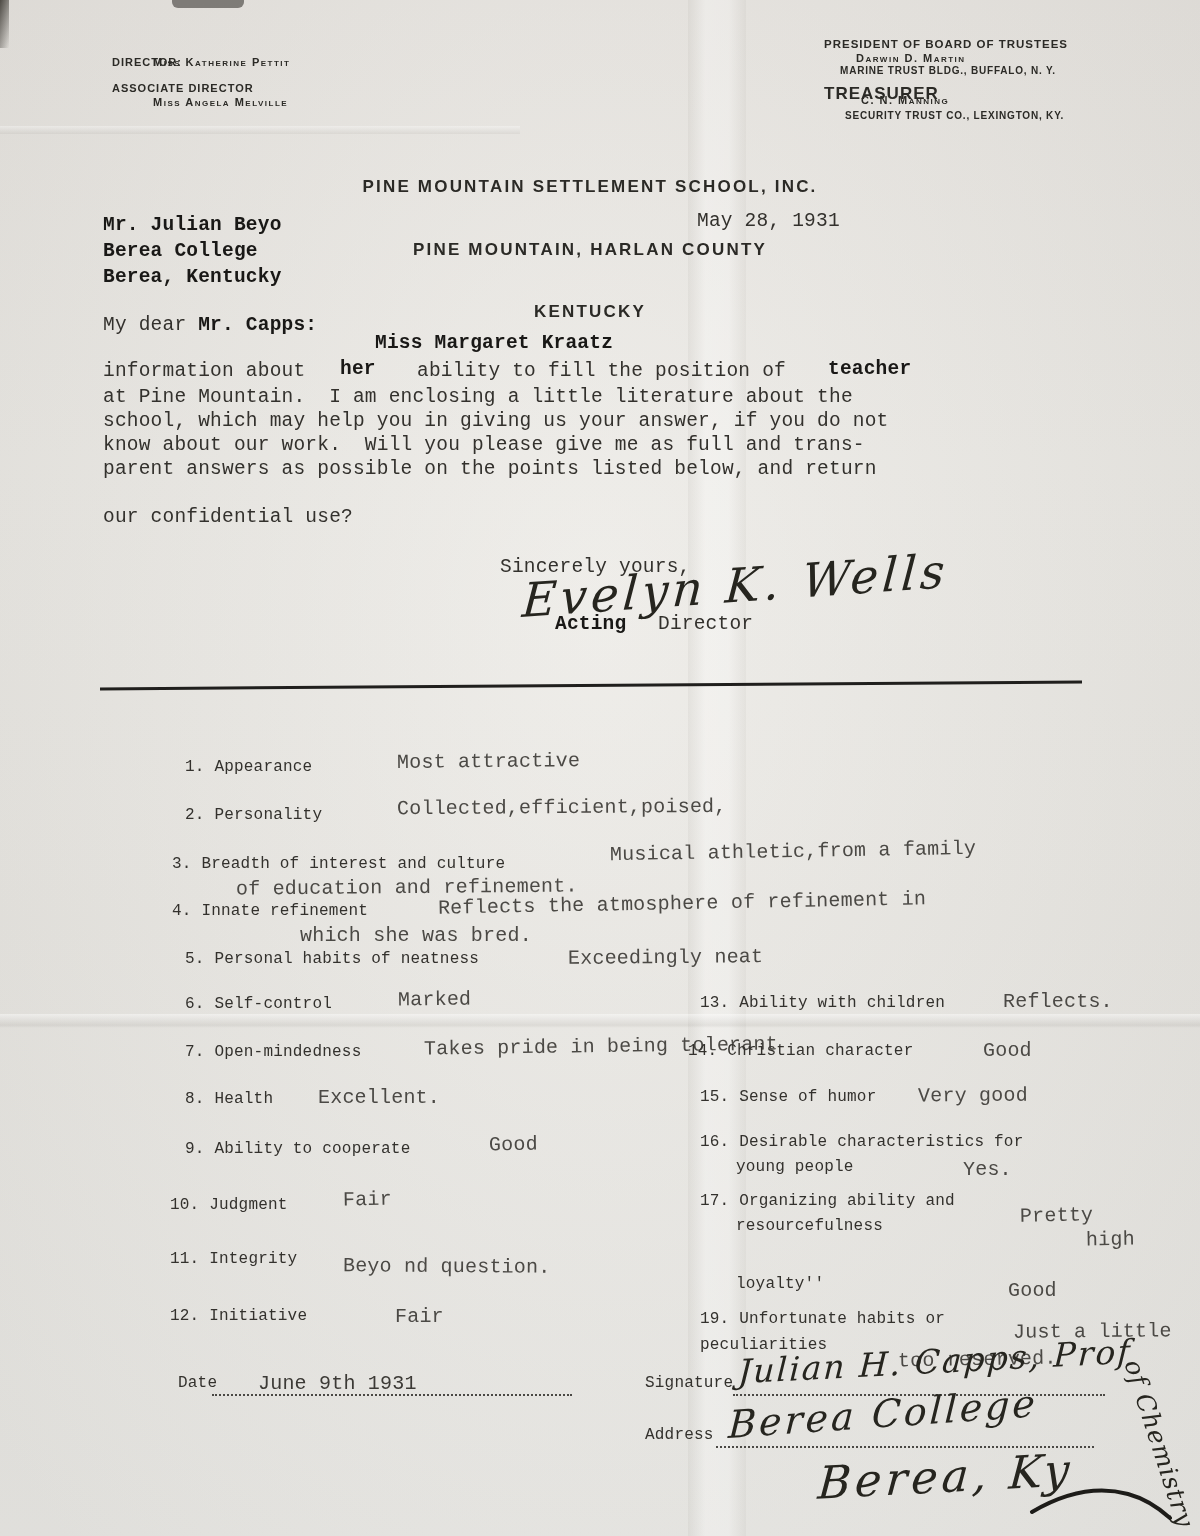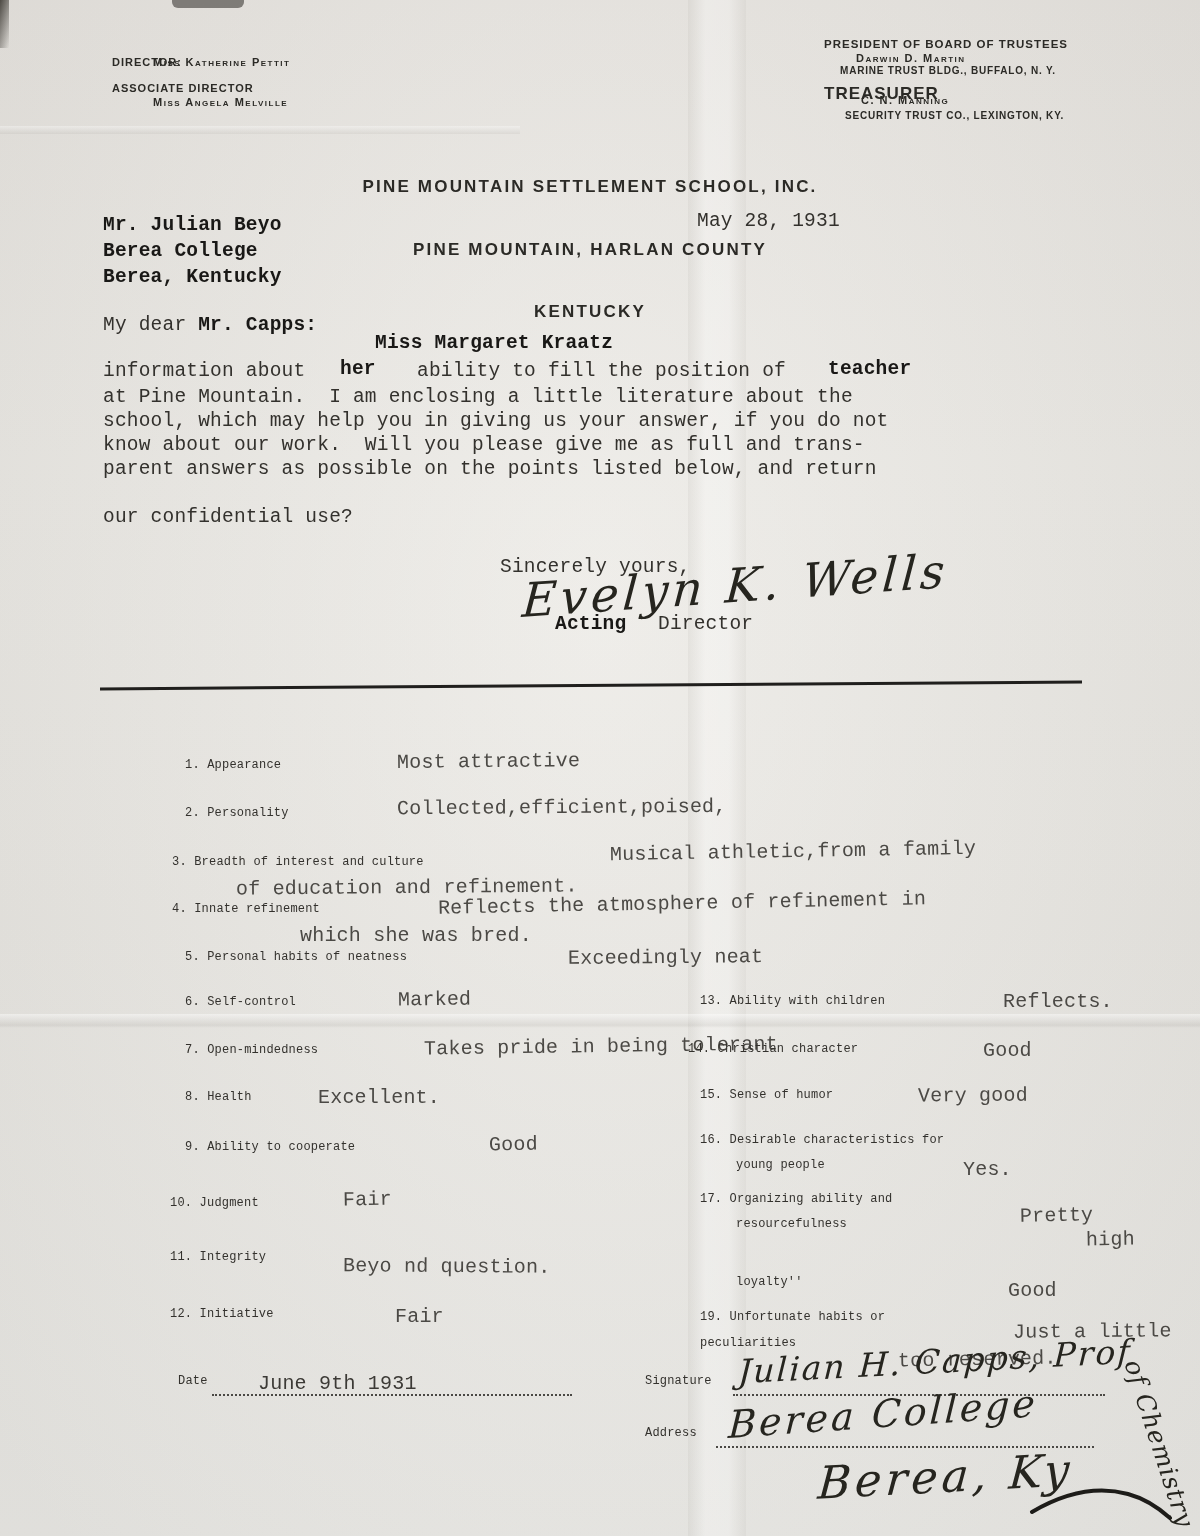--- a/index.html
+++ b/index.html
@@ -5,21 +5,21 @@
   html,body { margin:0; padding:0; background:#9a9894; }
   .page {
     position:relative; width:1200px; height:1536px; overflow:hidden;
     background:
       radial-gradient(ellipse at 50% 40%, rgba(255,255,255,0.25), rgba(0,0,0,0.05) 95%),
       linear-gradient(180deg, #e7e4df 0%, #eae8e3 30%, #e8e6e1 60%, #ecebe7 100%);
     font-family:"Liberation Mono","DejaVu Sans Mono",monospace;
     color:#33312d;
   }
   .t { position:absolute; white-space:pre; font-size:19.5px; letter-spacing:0.2px; line-height:1.2; }
-  .form-label { font-size:12px; }
+  .form-label { font-size:16px; }
   .ans { color:#4b4945; font-size:20px; }
   .fill { font-weight:bold; color:#191816; }
   .lh { position:absolute; white-space:pre; font-family:"Liberation Sans","DejaVu Sans",sans-serif;
         font-weight:bold; color:#2b2a26; letter-spacing:1px; font-size:11px; }
   .lh-name { font-variant:small-caps; letter-spacing:1.5px;padding-left:16px; }
   .school { text-align:center; font-size:17px; letter-spacing:2.2px; line-height:1.22; }
   .hw { position:absolute; white-space:pre; font-family:"DejaVu Serif","Liberation Serif",serif;
         font-style:italic; color:#26251f; }
   .dotline { position:absolute; height:0; border-bottom:2px dotted #4a4844; }
   .rule { position:absolute; left:100px; top:684px; width:982px; height:3px; background:#201f1d;

